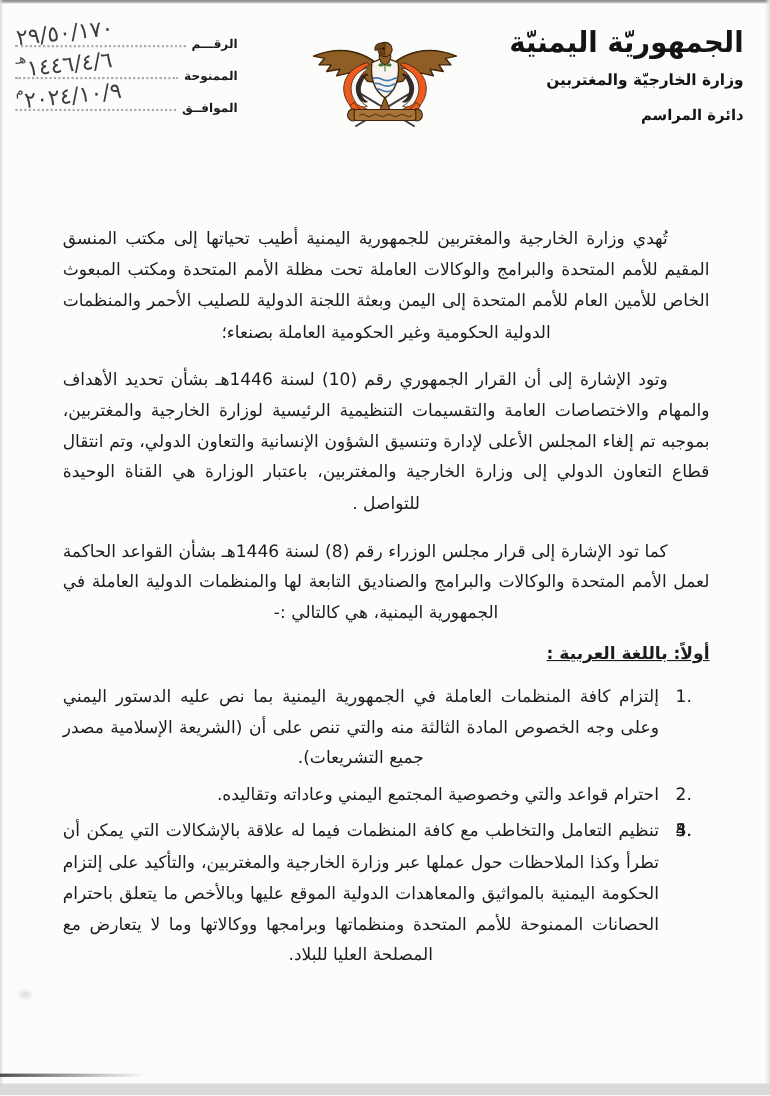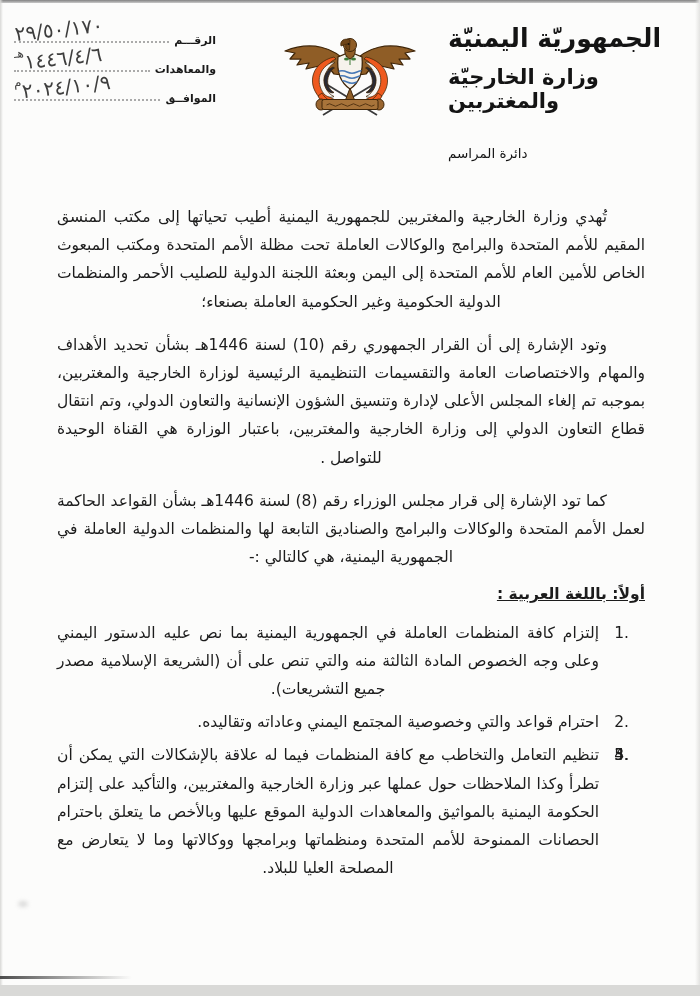--- a/index.html
+++ b/index.html
@@ -26,24 +26,24 @@
   .ref-label{font-weight:bold;font-size:11px;color:#1a1a1a;white-space:nowrap;letter-spacing:.3px;}
   .ref-dots{flex:1;border-bottom:2px dotted #8f8f8f;margin-bottom:4px;opacity:.75;}
   .ref-value{
     position:absolute;left:2px;bottom:1px;direction:rtl;white-space:nowrap;
     font-size:20px;color:#2e2e2e;letter-spacing:1.5px;
     transform:rotate(-6deg);transform-origin:left bottom;opacity:.92;
   }
   .ref-value sup{font-size:12px;position:relative;top:-4px;}
 
   
-  .letterhead{position:absolute;right:14px;top:24px;width:238px;text-align:left;direction:rtl;color:#141414;}
+  .letterhead{position:absolute;right:24px;top:24px;width:238px;text-align:right;direction:rtl;color:#141414;}
   .lh-country{font-size:25px;font-weight:bold;letter-spacing:.5px;margin-bottom:12px;transform:scaleY(1.05);}
-  .lh-ministry{font-size:21px;font-weight:bold;margin-bottom:32px;}
-  .lh-dept{font-size:13.5px;font-weight:normal;}
+  .lh-ministry{font-size:14px;font-weight:bold;margin-bottom:16px;}
+  .lh-dept{font-size:13.5px;font-weight:bold;}
 
   
   .emblem{position:absolute;left:50%;top:20px;transform:translateX(-50%);width:150px;height:100px;}
 
   
   .doc-body{
     position:absolute;top:203px;right:55px;left:57px;direction:rtl;
     font-size:15.5px;line-height:1.82;text-align:justify;color:#1c1c1c;
   }
   .para{text-indent:38px;margin:0 0 15px 0;}
@@ -66,21 +66,21 @@
   <div class="line-bottom"></div>
   <div class="smudge"></div>
 
   <div class="ref-block">
     <div class="ref-row">
       <span class="ref-label">الرقـــم</span>
       <span class="ref-dots"></span>
       <span class="ref-value">٢٩/٥٠/١٧٠</span>
     </div>
     <div class="ref-row">
-      <span class="ref-label">والمعاهدات</span>
+      <span class="ref-label">الممنوحة</span>
       <span class="ref-dots"></span>
       <span class="ref-value"><span>١٤٤٦/٤/٦</span><sup>هـ</sup></span>
     </div>
     <div class="ref-row">
       <span class="ref-label">الموافــق</span>
       <span class="ref-dots"></span>
       <span class="ref-value"><span>٢٠٢٤/١٠/٩</span><sup>م</sup></span>
     </div>
   </div>
 

